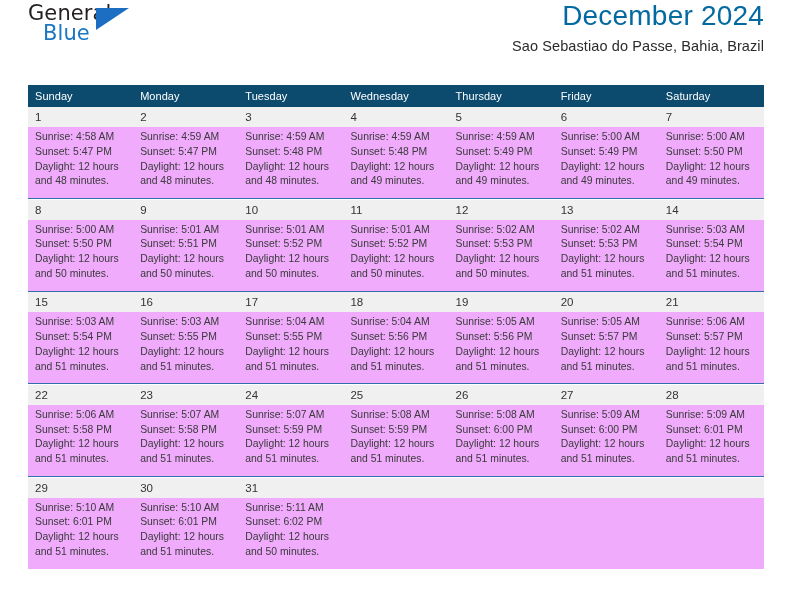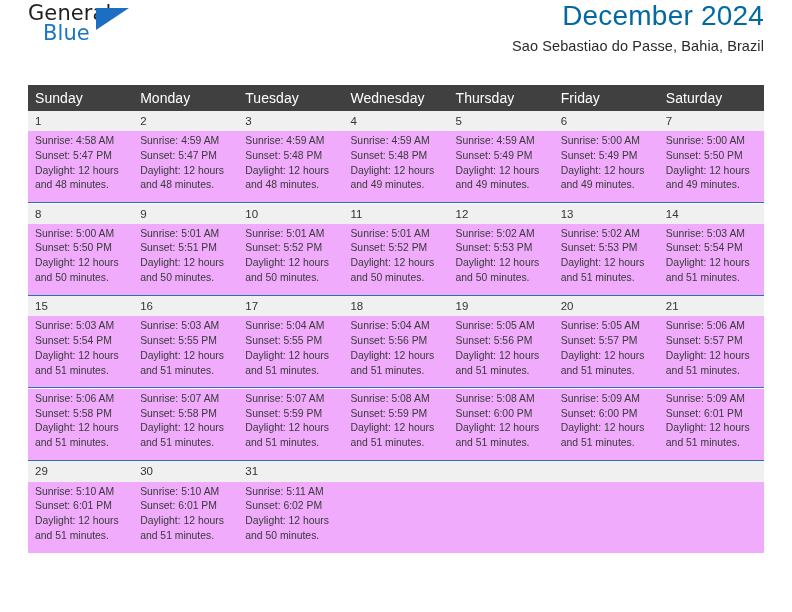--- a/index.html
+++ b/index.html
@@ -83,23 +83,23 @@
   }
 
   
   .calendar {
     width: 736px;
     border-collapse: collapse;
     table-layout: fixed;
     margin-top: 9px;
   }
   .calendar th {
-    background: #404040;
+    background: #0c4a6e;
     color: #ffffff;
-    font-size: 14px;
+    font-size: 11px;
     font-weight: 400;
     text-align: left;
     padding: 5px 0 5px 7px;
     height: 21px;
     letter-spacing: .05px;
   }
   .week-sep td {
     padding: 0;
     height: 1px;
     border-top: 1.3px solid #2f6fad;
@@ -331,20 +331,29 @@
           <div>Sunrise: 5:06 AM</div>
           <div>Sunset: 5:57 PM</div>
           <div>Daylight: 12 hours</div>
           <div>and 51 minutes.</div>
         </td>
       </tr>
 
       <tr class="week-sep">
         <td colspan="7"></td>
       </tr>
+      <tr class="daynum">
+        <td>22</td>
+        <td>23</td>
+        <td>24</td>
+        <td>25</td>
+        <td>26</td>
+        <td>27</td>
+        <td>28</td>
+      </tr>
       <tr class="details">
         <td>
           <div>Sunrise: 5:06 AM</div>
           <div>Sunset: 5:58 PM</div>
           <div>Daylight: 12 hours</div>
           <div>and 51 minutes.</div>
         </td>
         <td>
           <div>Sunrise: 5:07 AM</div>
           <div>Sunset: 5:58 PM</div>

